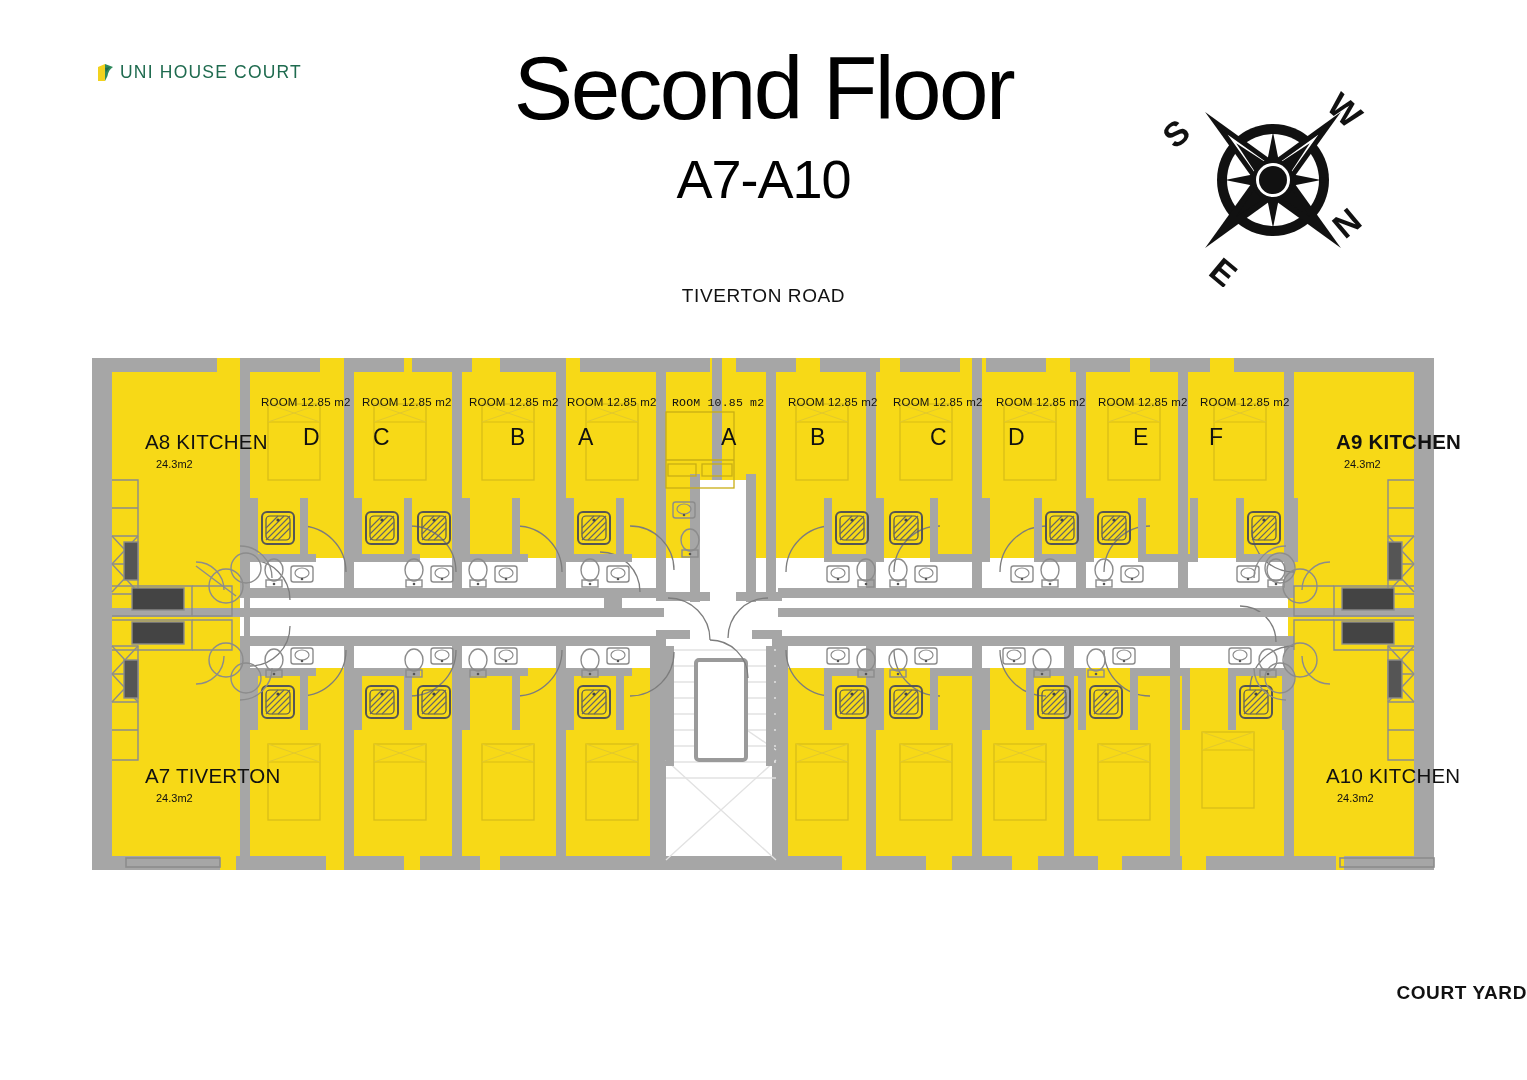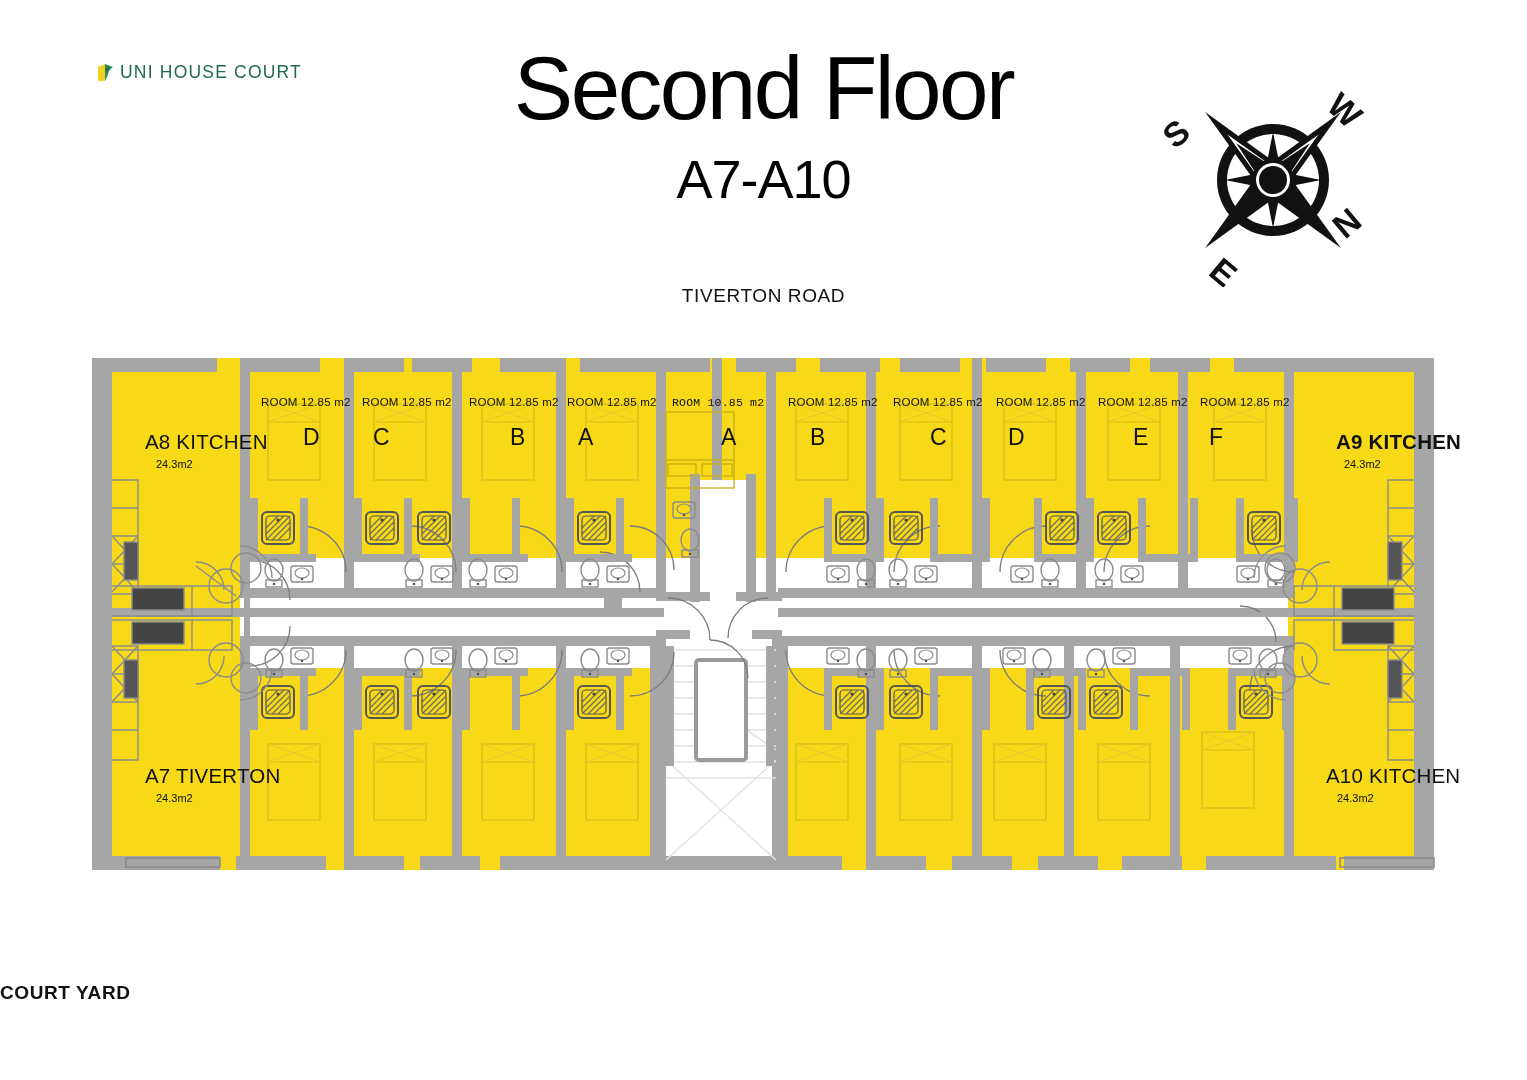--- a/index.html
+++ b/index.html
@@ -55,21 +55,21 @@
     position: absolute;
     left: 0; right: 0; top: 285px;
     text-align: center;
     font-size: 19px;
     letter-spacing: 0.6px;
     color: #111;
   }
   #yard-label {
     position: absolute;
     left: 0; right: 0; top: 982px;
-    text-align: left;
+    text-align: right;
     font-size: 19px;
     font-weight: bold;
     letter-spacing: 0.6px;
     color: #111;
   }
   #compass { position: absolute; left: 1163px; top: 62px; width: 220px; height: 225px; }
 
   
   #plan { position: absolute; left: 0; top: 330px; width: 1527px; height: 580px; }
 

